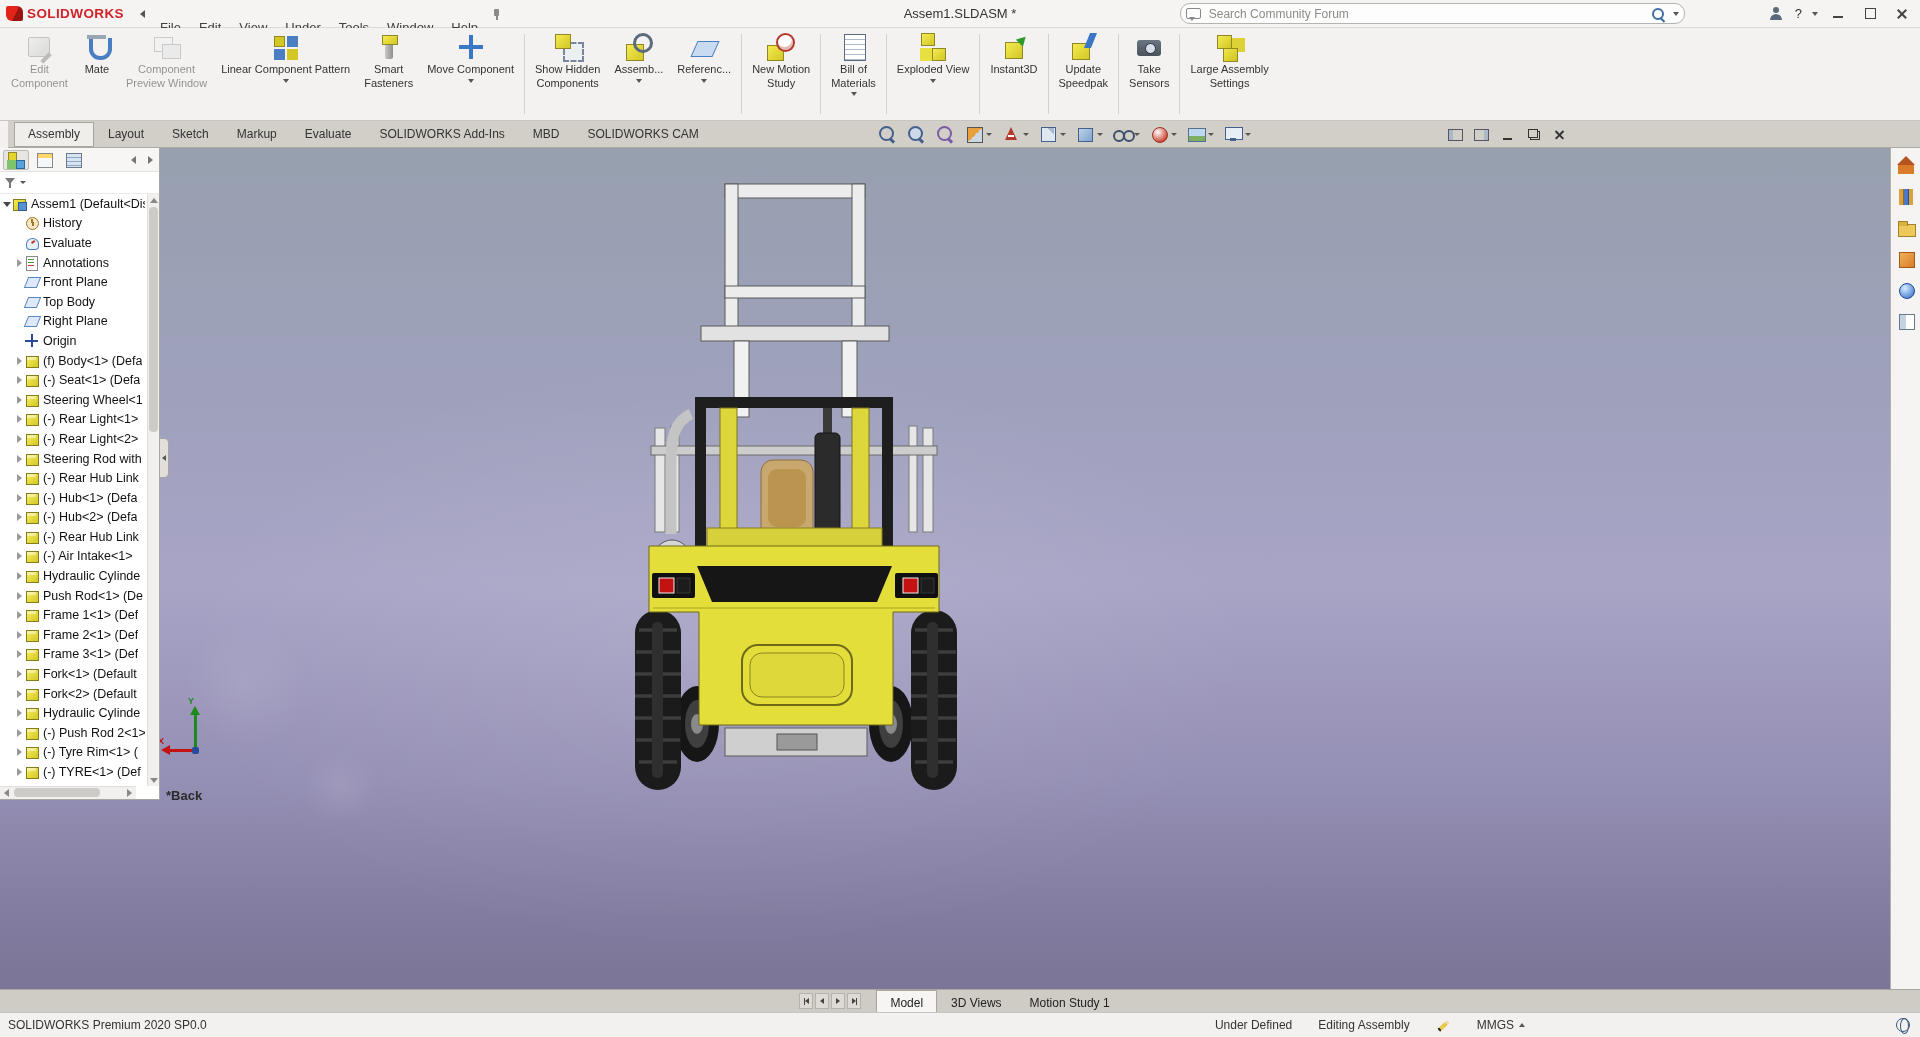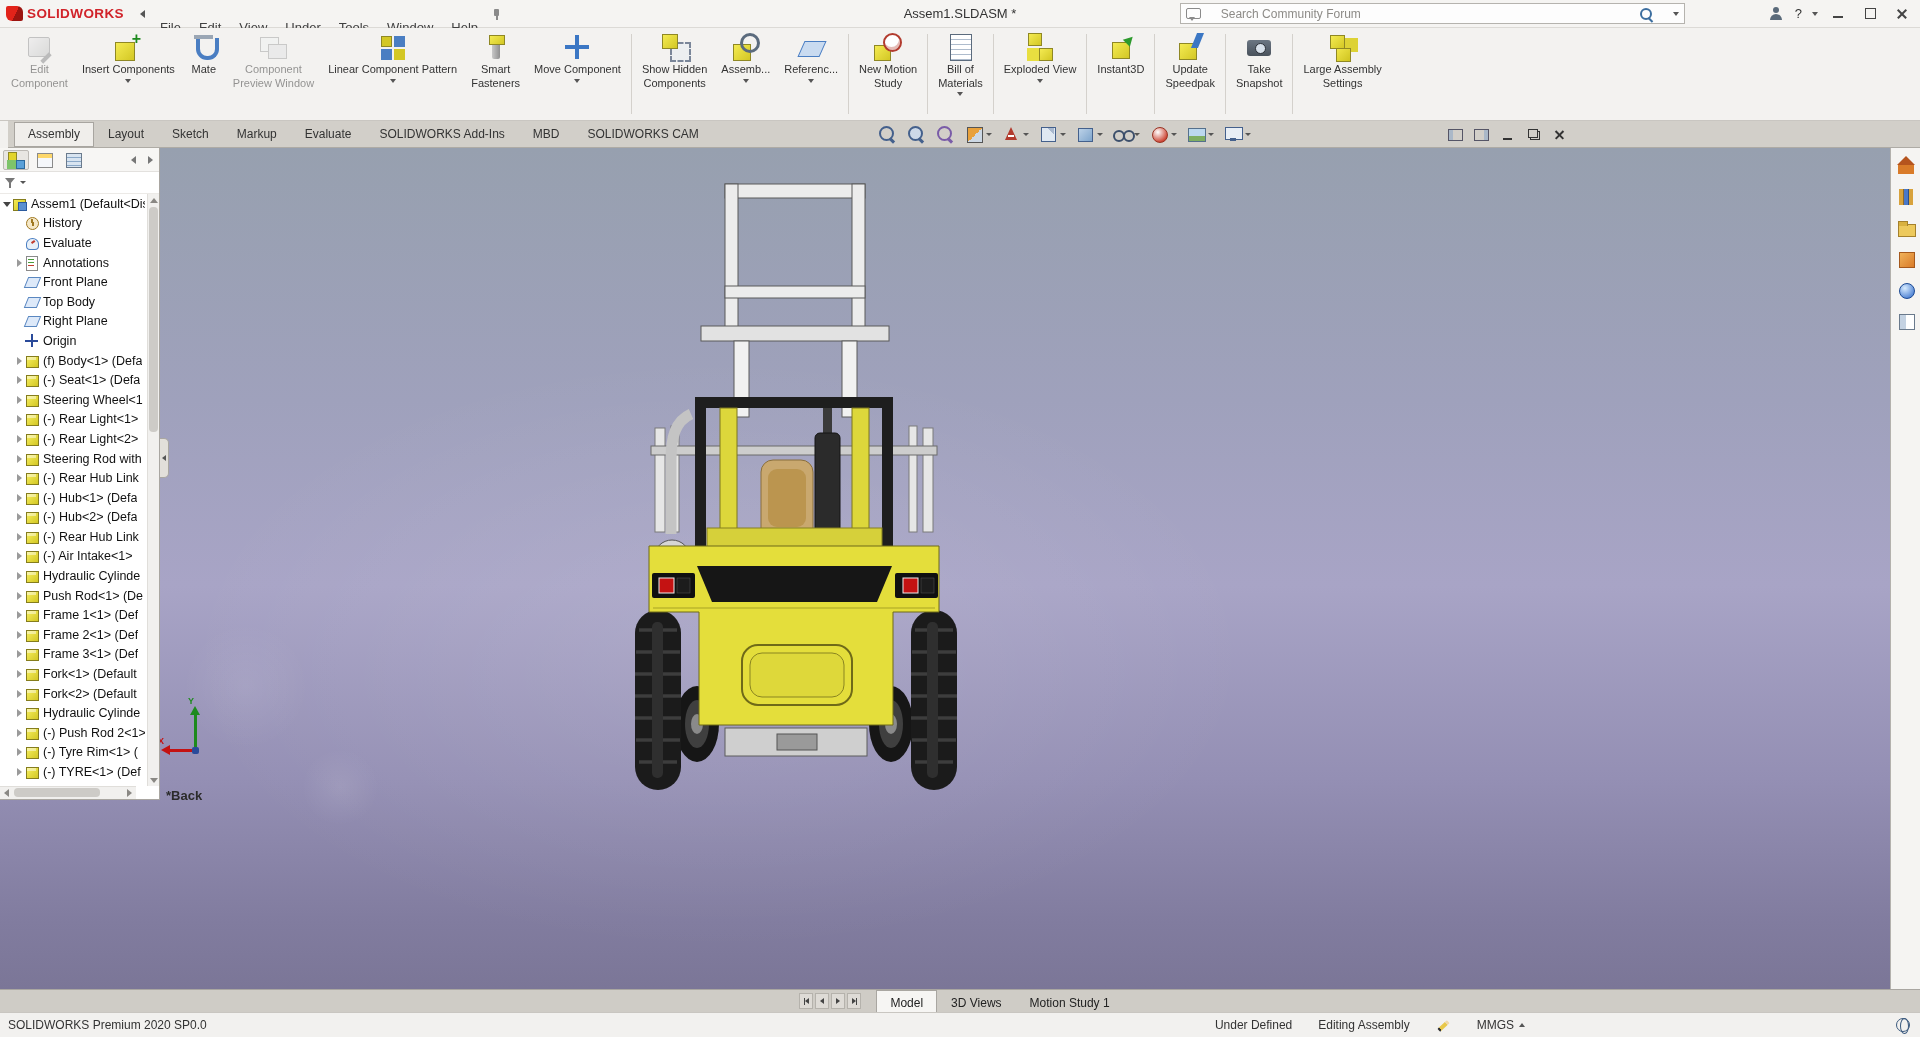--- a/index.html
+++ b/index.html
@@ -16,22 +16,22 @@
   .logo-text{color:#d1232a;font-weight:bold;font-size:13.5px;letter-spacing:.4px;}
   .menu-collapse-icon{width:0;height:0;border-top:4px solid transparent;border-bottom:4px solid transparent;
     border-right:5px solid #555;margin:0 6px 0 2px;}
   .menus{display:flex;align-items:center;}
   .menu-item{padding:4px 9px;font-size:13px;color:#404040;cursor:default;margin-top:28px;}
   .pin-icon{width:12px;height:14px;position:relative;margin-left:4px;}
   .pin-icon::before{content:"";position:absolute;left:3px;top:2px;width:5px;height:7px;background:#8a8a8a;border-radius:1px;}
   .pin-icon::after{content:"";position:absolute;left:5px;top:9px;width:1.5px;height:4px;background:#8a8a8a;}
   .doc-title{position:absolute;left:0;right:0;text-align:center;font-size:13px;color:#333;pointer-events:none;}
   .tb-right{margin-left:auto;display:flex;align-items:center;gap:8px;z-index:2;}
-  .searchbox{width:505px;height:21px;background:#fdfdfd;border:1px solid #b5b3ae;border-radius:0;
-    display:flex;align-items:center;padding:0 5px;gap:19px;margin-right:74px;}
+  .searchbox{width:505px;height:21px;background:#fdfdfd;border:1px solid #b5b3ae;border-radius:10px;
+    display:flex;align-items:center;padding:0 5px;gap:7px;margin-right:74px;}
   .bubble-icon{width:14px;height:14px;position:relative;flex:none;}
   .bubble-icon::before{content:"";position:absolute;left:0;top:1px;width:13px;height:9px;border:1.2px solid #8a8a8a;border-radius:2px;}
   .bubble-icon::after{content:"";position:absolute;left:3px;top:10px;border-left:3px solid transparent;border-right:3px solid transparent;border-top:4px solid #8a8a8a;}
   .search-input{border:none;outline:none;background:transparent;flex:1;font-size:12px;color:#333;font-family:inherit;}
   .search-input::placeholder{color:#8d8b87;}
   .mag-icon{width:16px;height:16px;position:relative;flex:none;}
   .mag-icon::before{content:"";position:absolute;left:2px;top:2px;width:8px;height:8px;border:2px solid #3c6e9f;border-radius:50%;}
   .mag-icon::after{content:"";position:absolute;left:11px;top:11px;width:6px;height:2px;background:#3c6e9f;transform:rotate(45deg);transform-origin:0 0;}
   .drop-arrow{width:0;height:0;border-left:3.5px solid transparent;border-right:3.5px solid transparent;border-top:4px solid #555;}
   .person-icon{width:18px;height:18px;position:relative;}
@@ -297,29 +297,20 @@
       <div class="rwrap">
 
         <div class="rbtn disabled">
           <span class="ric ric-edit-component-icon"></span>
           <span class="rl">Edit</span>
           <span class="rl">Component</span>
 
         </div>
       </div>
 
-      <div class="rwrap">
-
-        <div class="rbtn">
-          <span class="ric ric-insert-components-icon"></span>
-          <span class="rl">Insert Components</span>
-
-          <span class="drop-arrow"></span>
-        </div>
-      </div>
 
       <div class="rwrap">
 
         <div class="rbtn">
           <span class="ric ric-mate-icon"></span>
           <span class="rl">Mate</span>
 
         </div>
       </div>
 
@@ -440,21 +431,21 @@
           <span class="rl">Speedpak</span>
 
         </div>
       </div>
 
       <div class="rwrap">
         <span class="rsep"></span>
         <div class="rbtn">
           <span class="ric ric-take-snapshot-icon"></span>
           <span class="rl">Take</span>
-          <span class="rl">Snapshot</span>
+          <span class="rl">Sensors</span>
 
         </div>
       </div>
 
       <div class="rwrap">
         <span class="rsep"></span>
         <div class="rbtn">
           <span class="ric ric-large-assembly-settings-icon"></span>
           <span class="rl">Large Assembly</span>
           <span class="rl">Settings</span>

